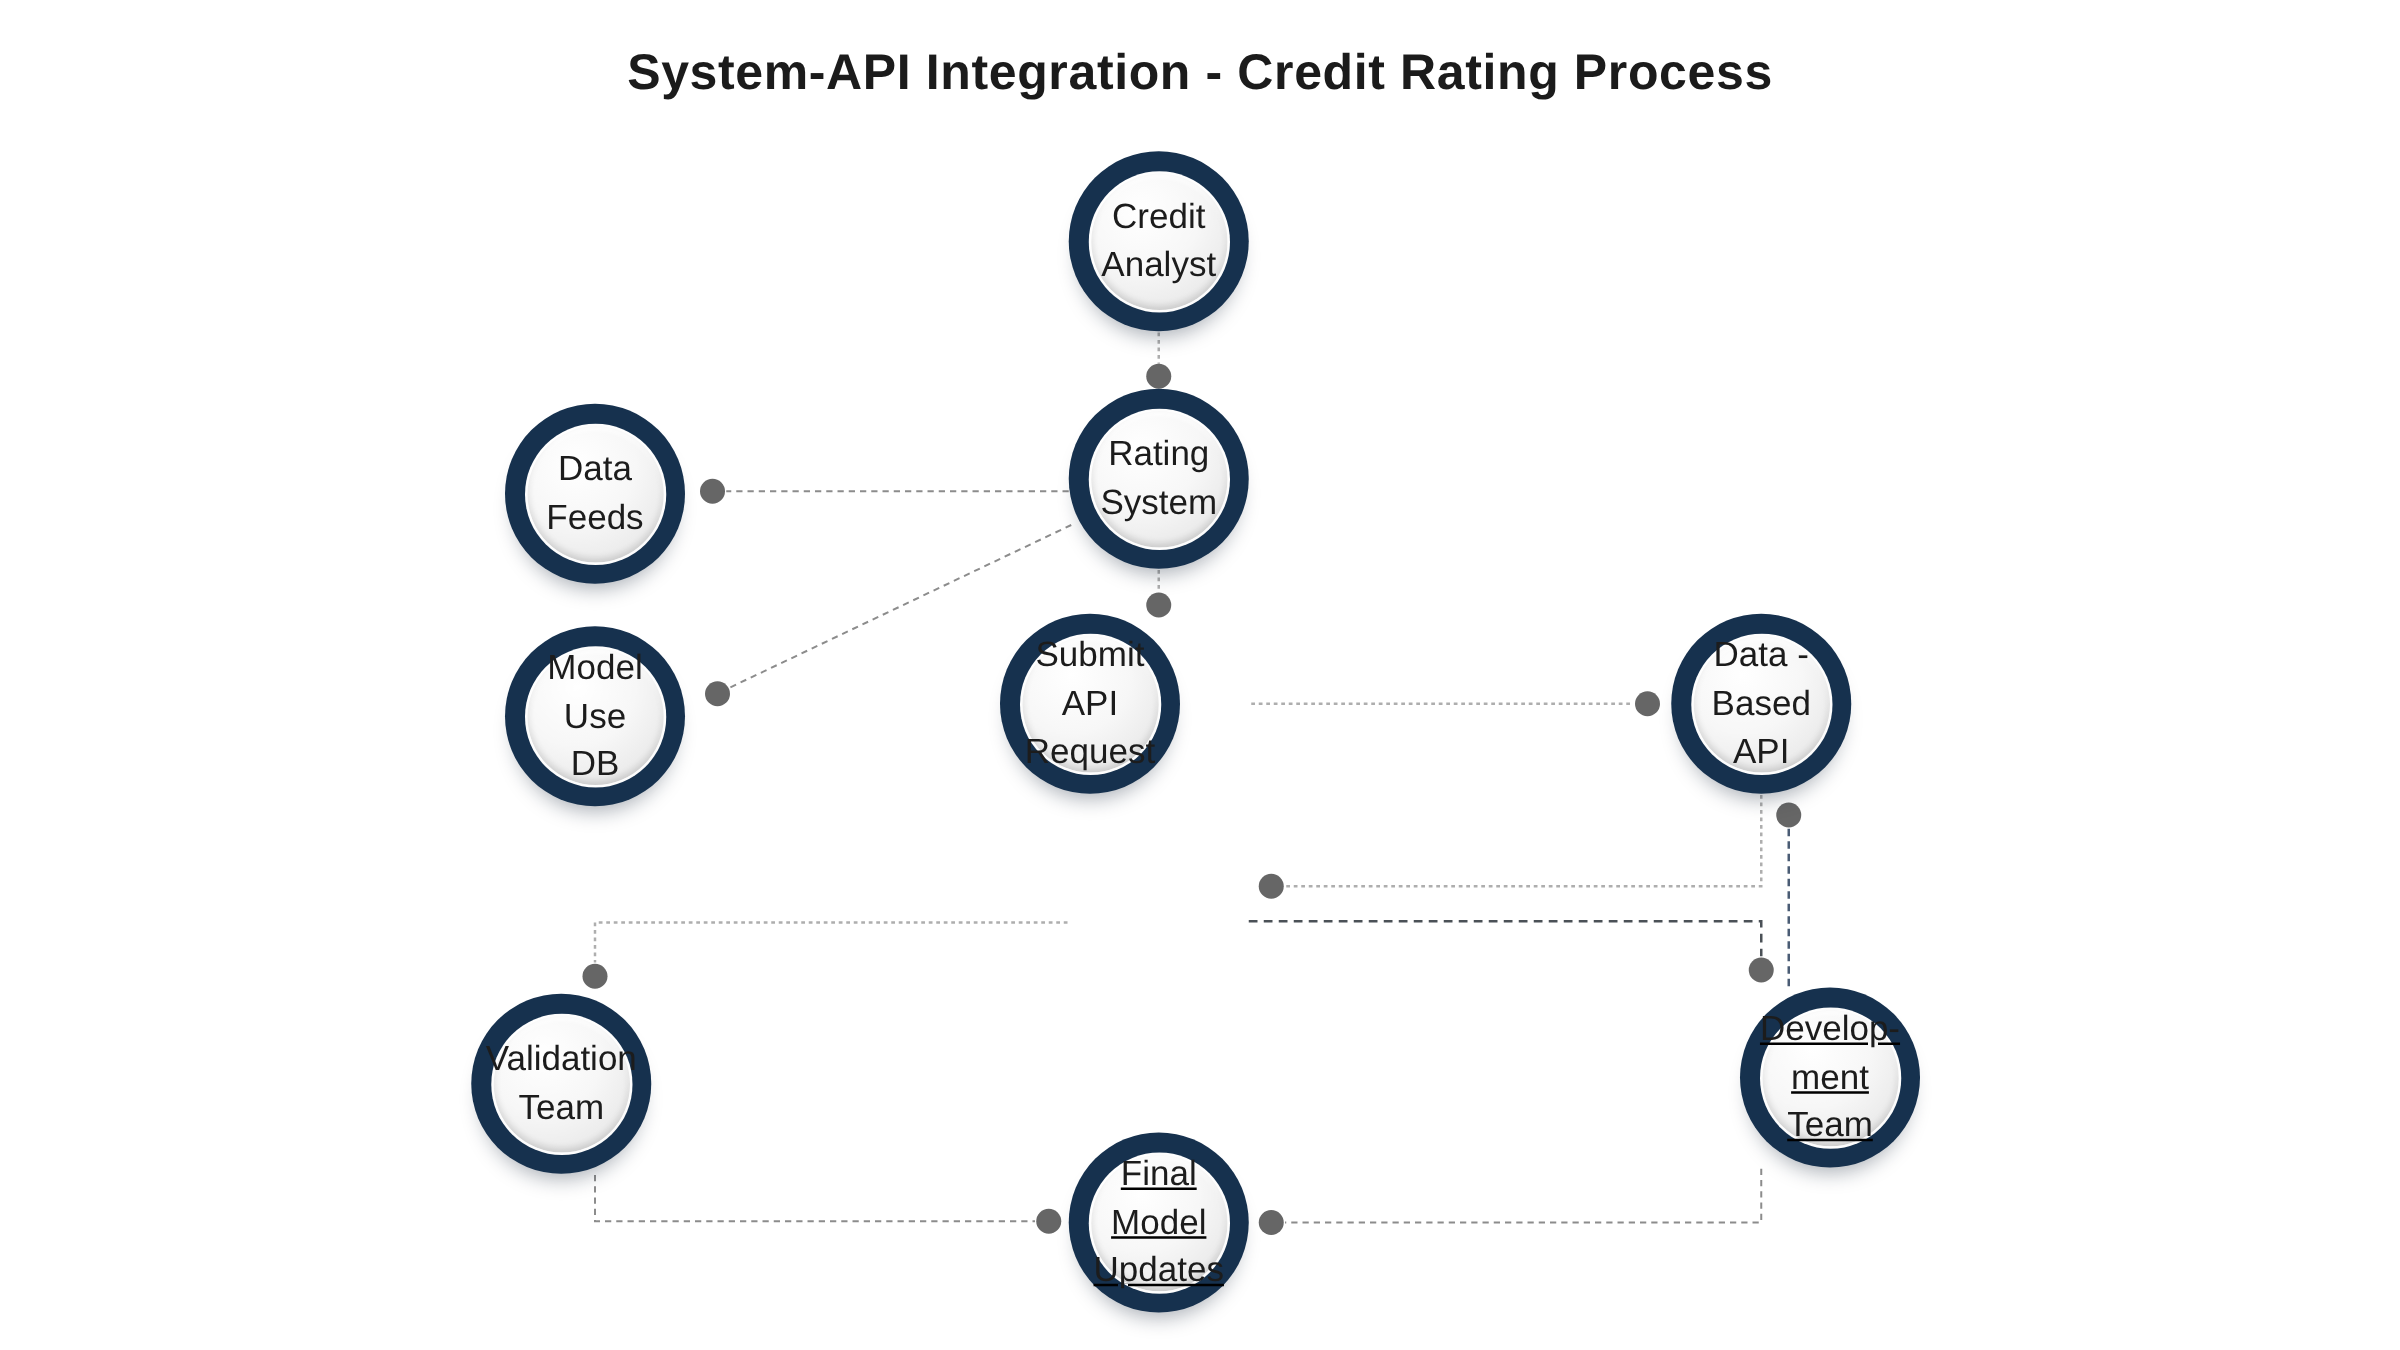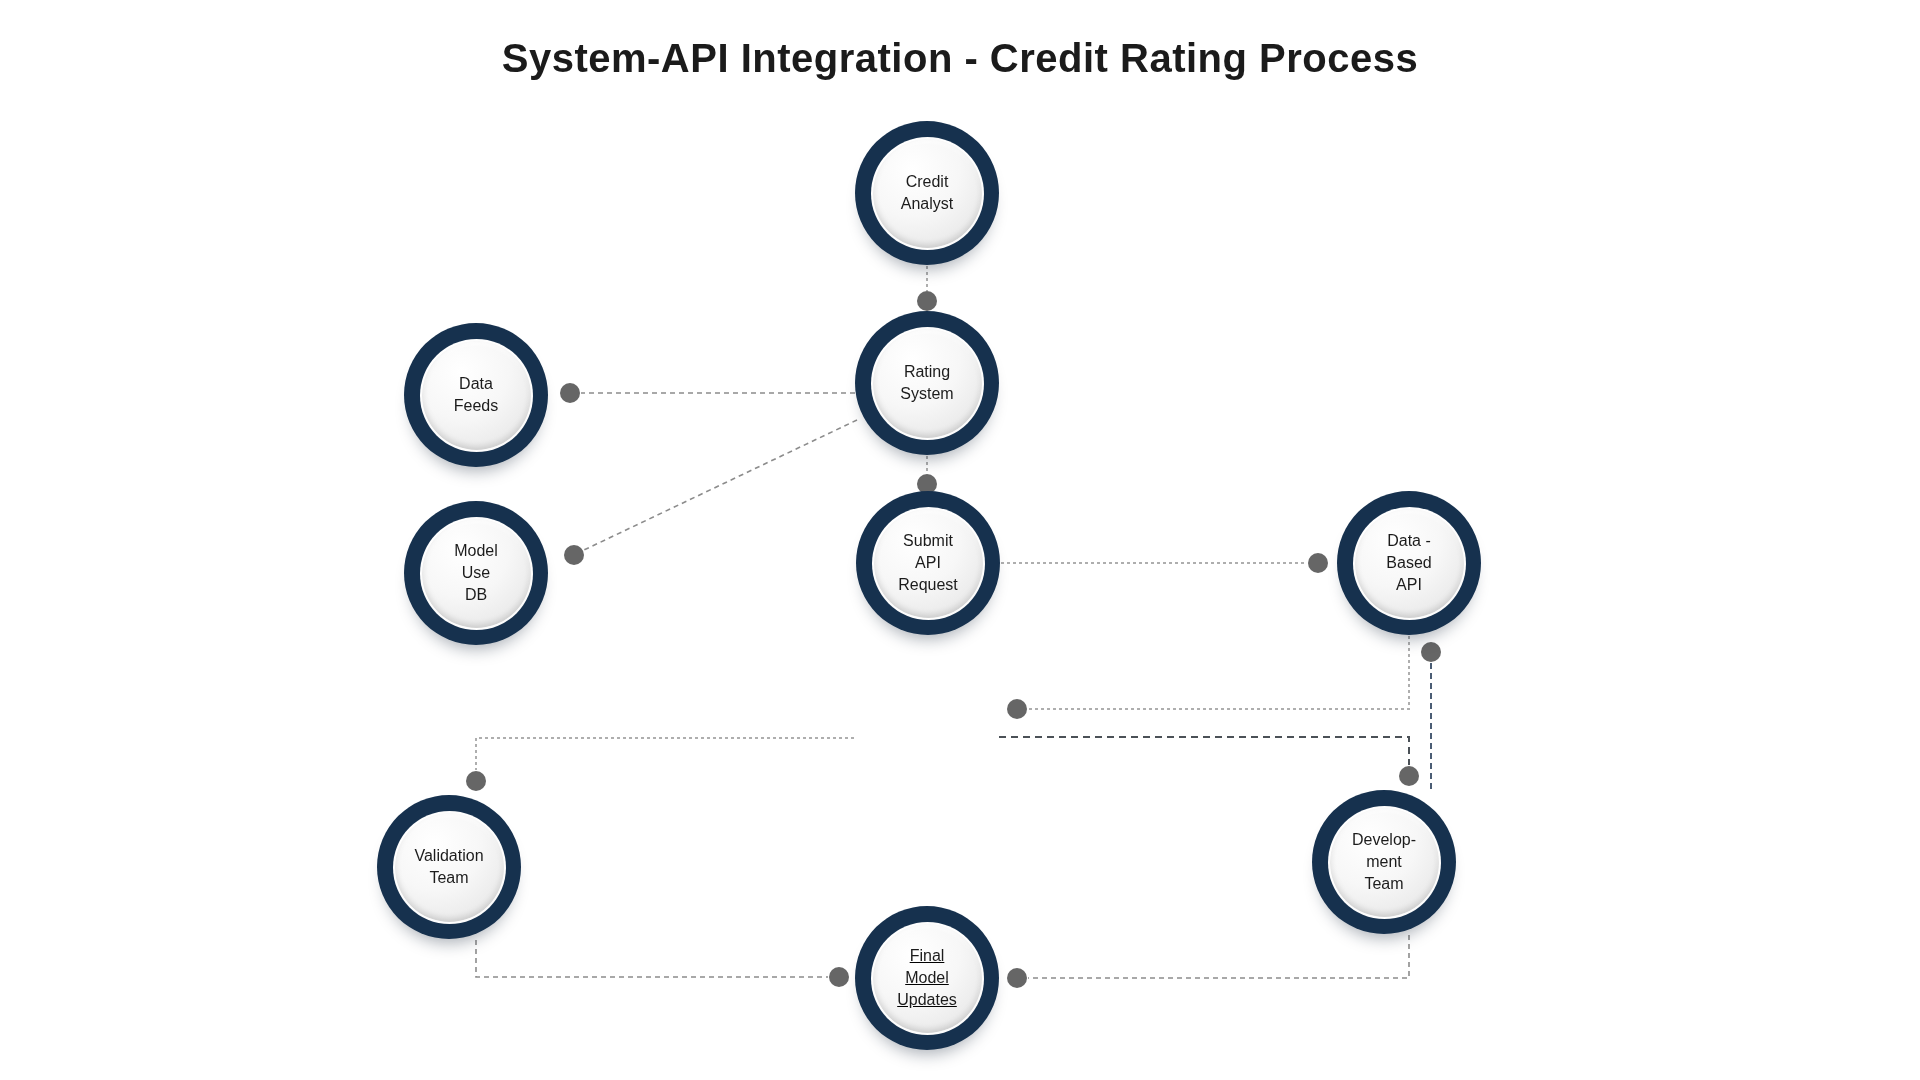--- a/index.html
+++ b/index.html
@@ -79,21 +79,21 @@
     width:113px; height:113px;
     border-radius:50%;
     background:radial-gradient(circle at 36% 28%, var(--node-fill-light) 0%, #f7f7f7 45%, #ebebeb 75%, var(--node-fill-shade) 100%);
     border:2px solid rgba(255,255,255,0.85);
     box-shadow:inset 0 -3px 6px rgba(0,0,0,0.14), inset 0 3px 4px rgba(255,255,255,0.9);
     display:flex; align-items:center; justify-content:center;
     text-align:center;
   }
   .node-label{
     white-space:pre-line;
-    font-size:16px;
+    font-size:28px;
     line-height:1.38;
     color:var(--label-color);
   }
 </style>
 </head>
 <body>
 
 <div class="canvas">
 
   <h1 class="title">System-API Integration - Credit Rating Process</h1>
@@ -178,21 +178,21 @@
   </div>
 
   <div class="node" style="left:476px; top:573px;">
     <div class="node-inner">
       <span class="node-label">Model
 Use
 DB</span>
     </div>
   </div>
 
-  <div class="node" style="left:928px; top:563px;">
+  <div class="node" style="left:872px; top:563px;">
     <div class="node-inner">
       <span class="node-label">Submit
 API
 Request</span>
     </div>
   </div>
 
   <div class="node" style="left:1409px; top:563px;">
     <div class="node-inner">
       <span class="node-label">Data -
@@ -202,21 +202,21 @@
   </div>
 
 
   <div class="node" style="left:449px; top:867px;">
     <div class="node-inner">
       <span class="node-label">Validation
 Team</span>
     </div>
   </div>
 
-  <div class="node" style="left:1384px; top:862px;">
+  <div class="node" style="left:1464px; top:862px;text-decoration:underline;">
     <div class="node-inner">
       <span class="node-label">Develop-
 ment
 Team</span>
     </div>
   </div>
 
   <div class="node" style="left:927px; top:978px;text-decoration:underline;">
     <div class="node-inner">
       <span class="node-label">Final

